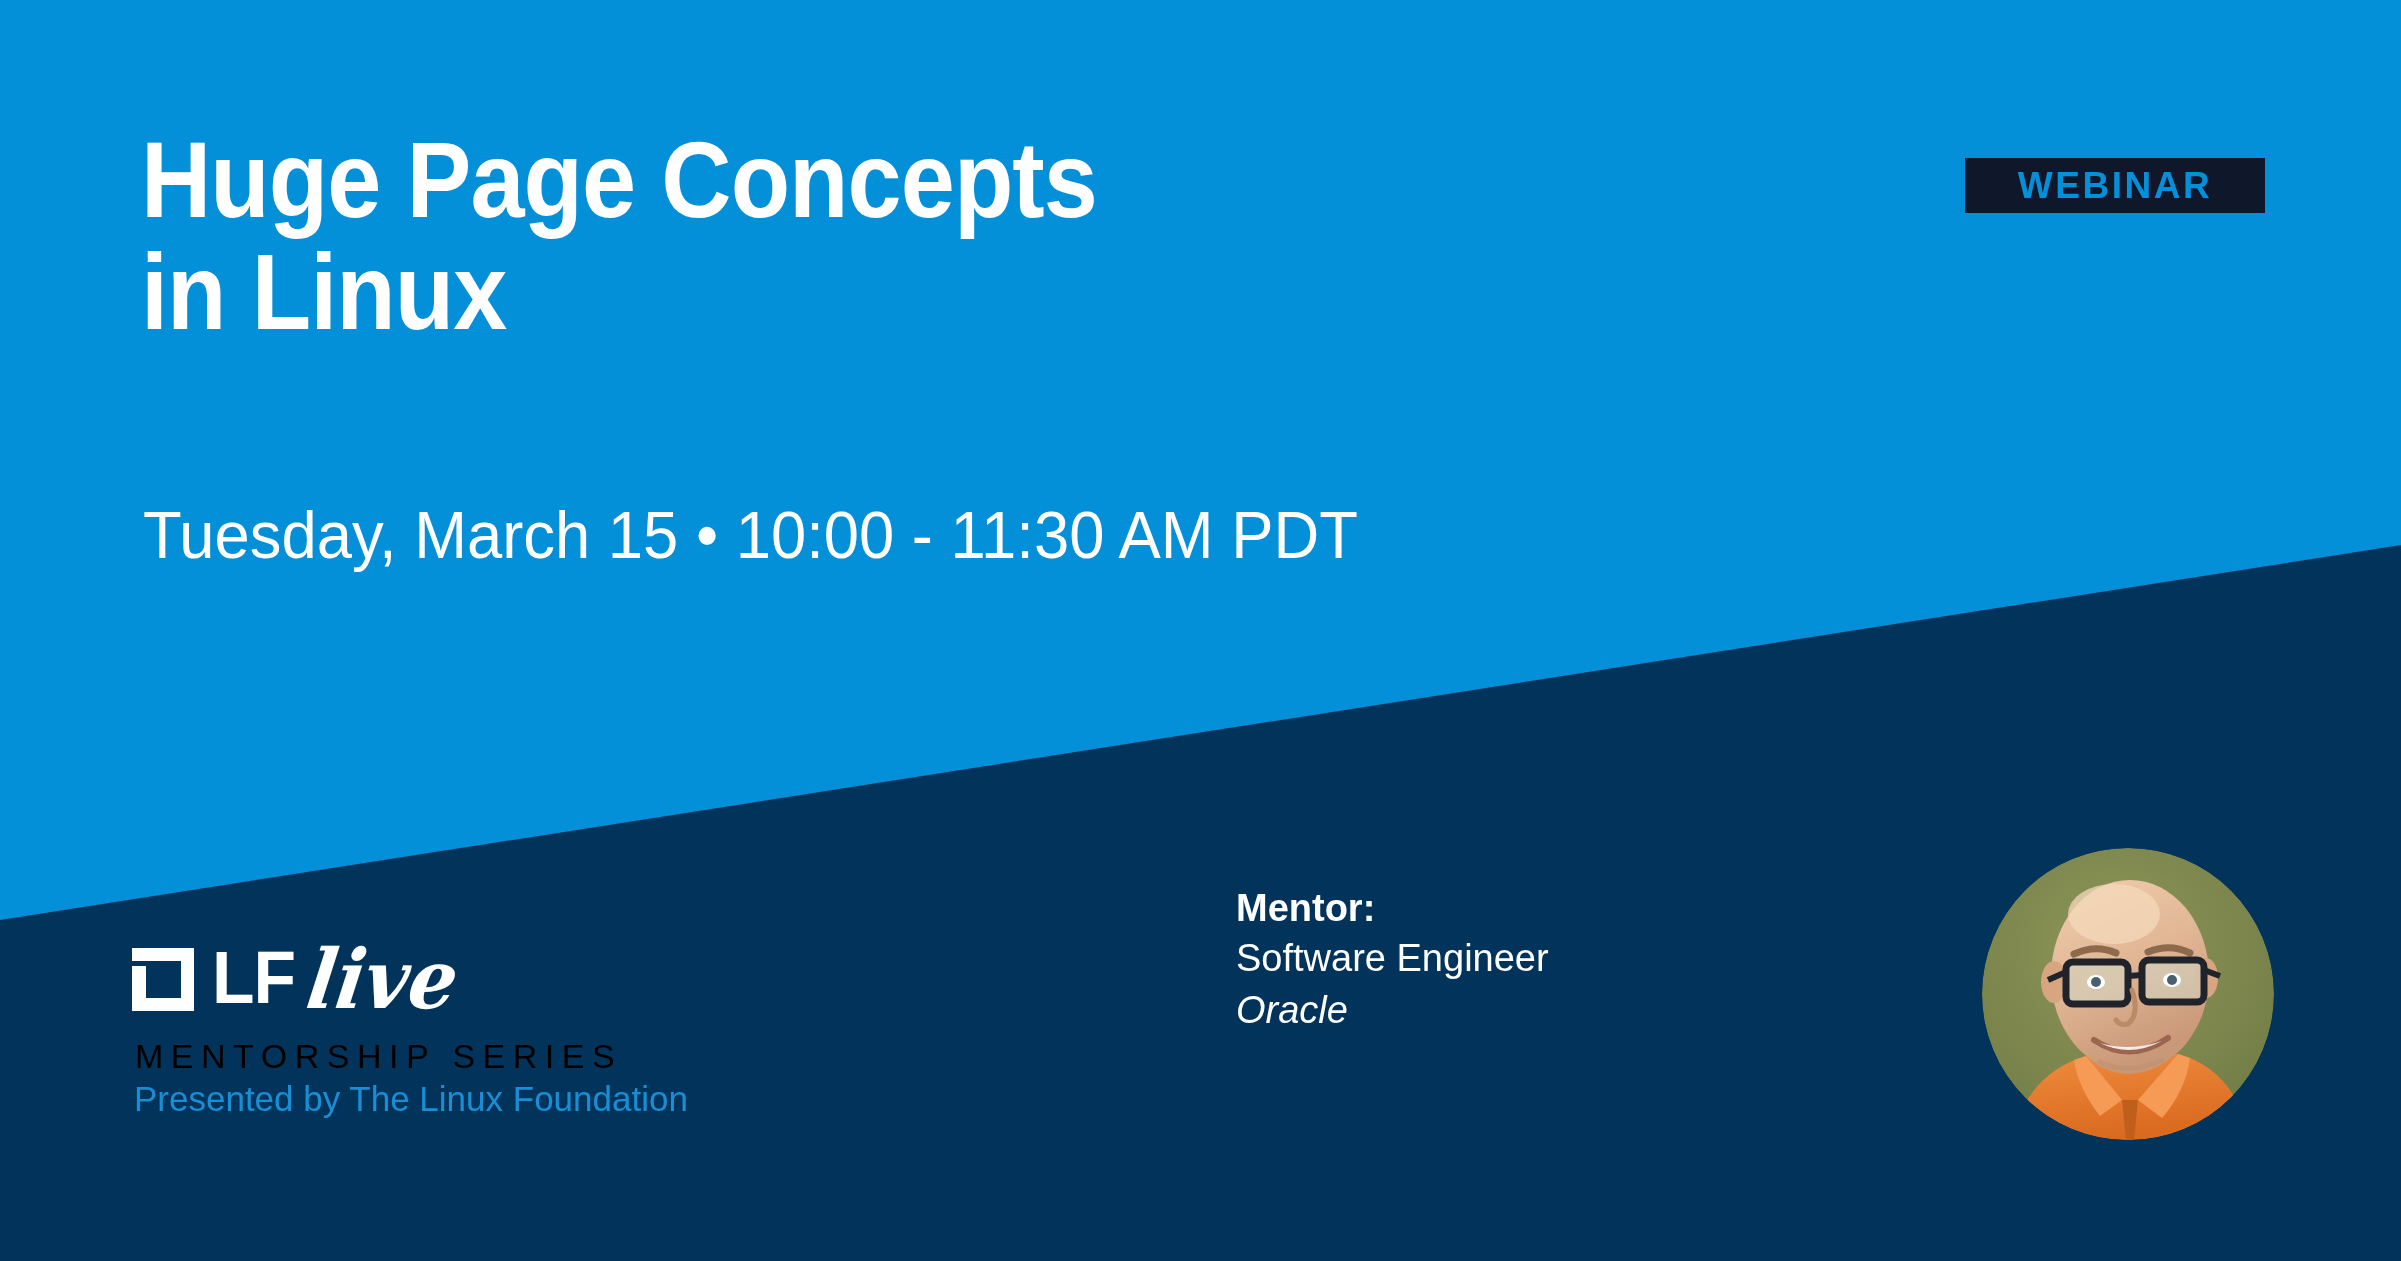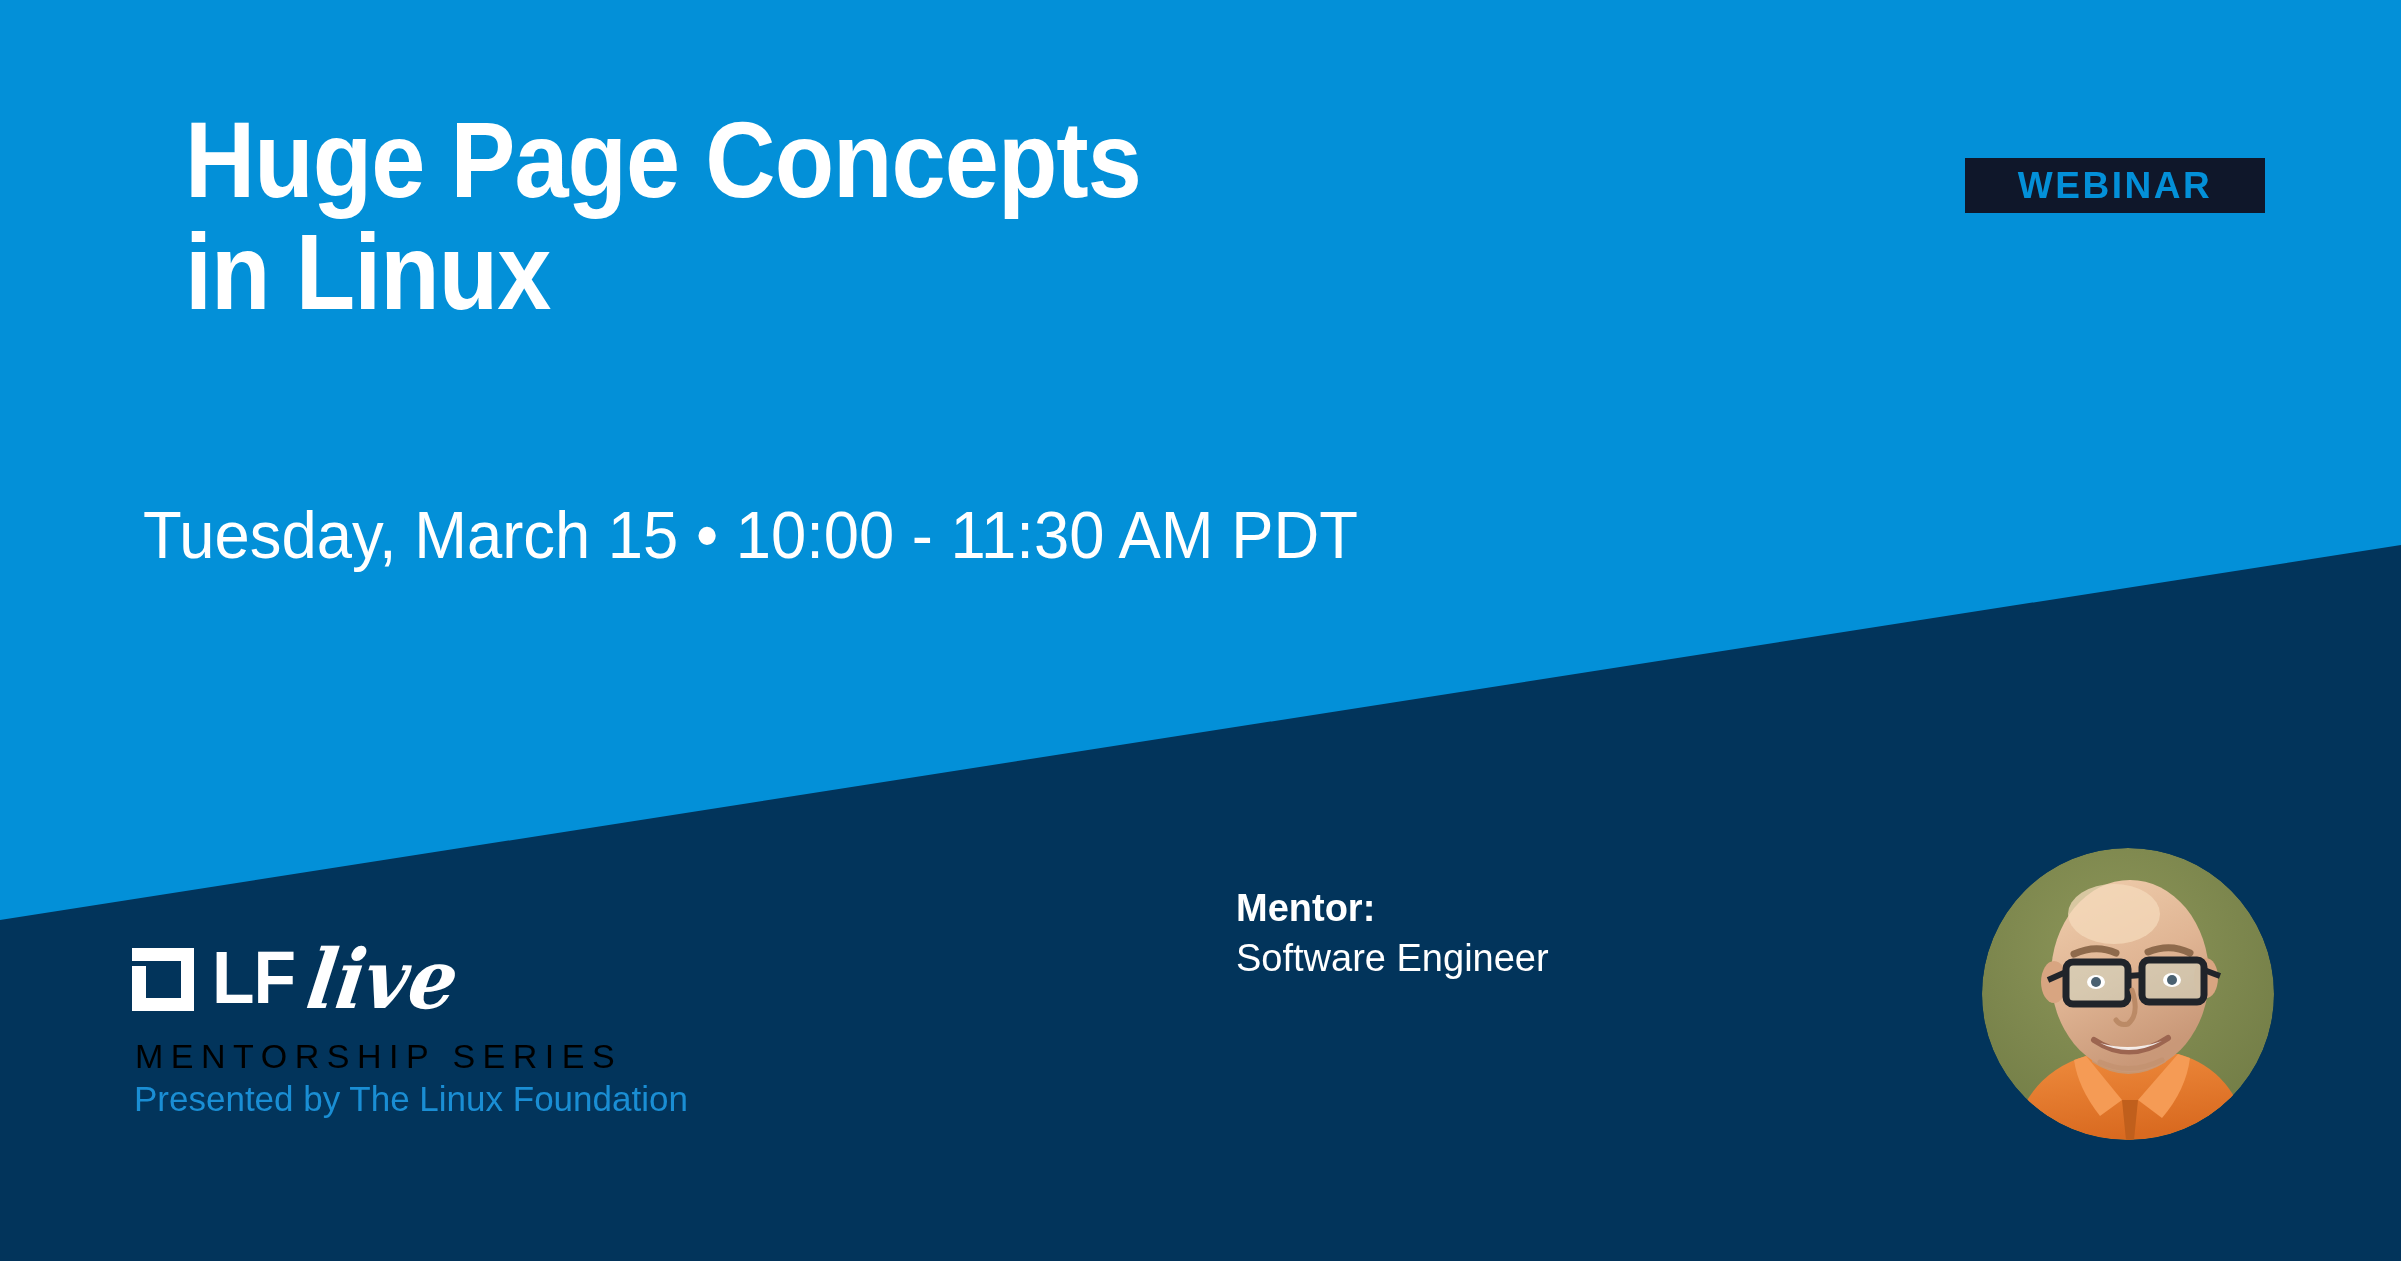--- a/index.html
+++ b/index.html
@@ -30,23 +30,22 @@
     height: 1261px;
     background: #02345b;
     
     clip-path: polygon(0 920px, 2401px 545px, 2401px 1261px, 0 1261px);
   }
 
   
   .title-block {
     position: absolute;
     left: 141px;
-    top: 104px;
+    top: 124px;
     width: 1600px;
-    margin-left: 44px;
   }
   .title-line {
     color: #ffffff;
     font-size: 108px;
     font-weight: bold;
     line-height: 112px;
     letter-spacing: -1px;
     white-space: nowrap;
     transform: scaleX(0.90);
     transform-origin: left center;
@@ -211,20 +210,21 @@
       <div class="logo-lf">LF</div>
       <div class="logo-live">live</div>
     </div>
     <div class="logo-sub">MENTORSHIP SERIES</div>
     <div class="logo-presented">Presented by The Linux Foundation</div>
   </div>
 
   <div class="mentor-block">
     <div class="mentor-label">Mentor:</div>
     <div class="mentor-role">Software Engineer</div>
+    <div class="mentor-company">Oracle</div>
   </div>
 
   <div class="headshot">
     <svg width="292" height="292" viewBox="0 0 292 292" aria-hidden="true">
       <defs>
         <radialGradient id="bgG" cx="45%" cy="35%" r="78%">
           <stop offset="0%" stop-color="#8d9659"></stop>
           <stop offset="100%" stop-color="#6f7a44"></stop>
         </radialGradient>
         <linearGradient id="skinG" x1="0" y1="0" x2="0.4" y2="1">

